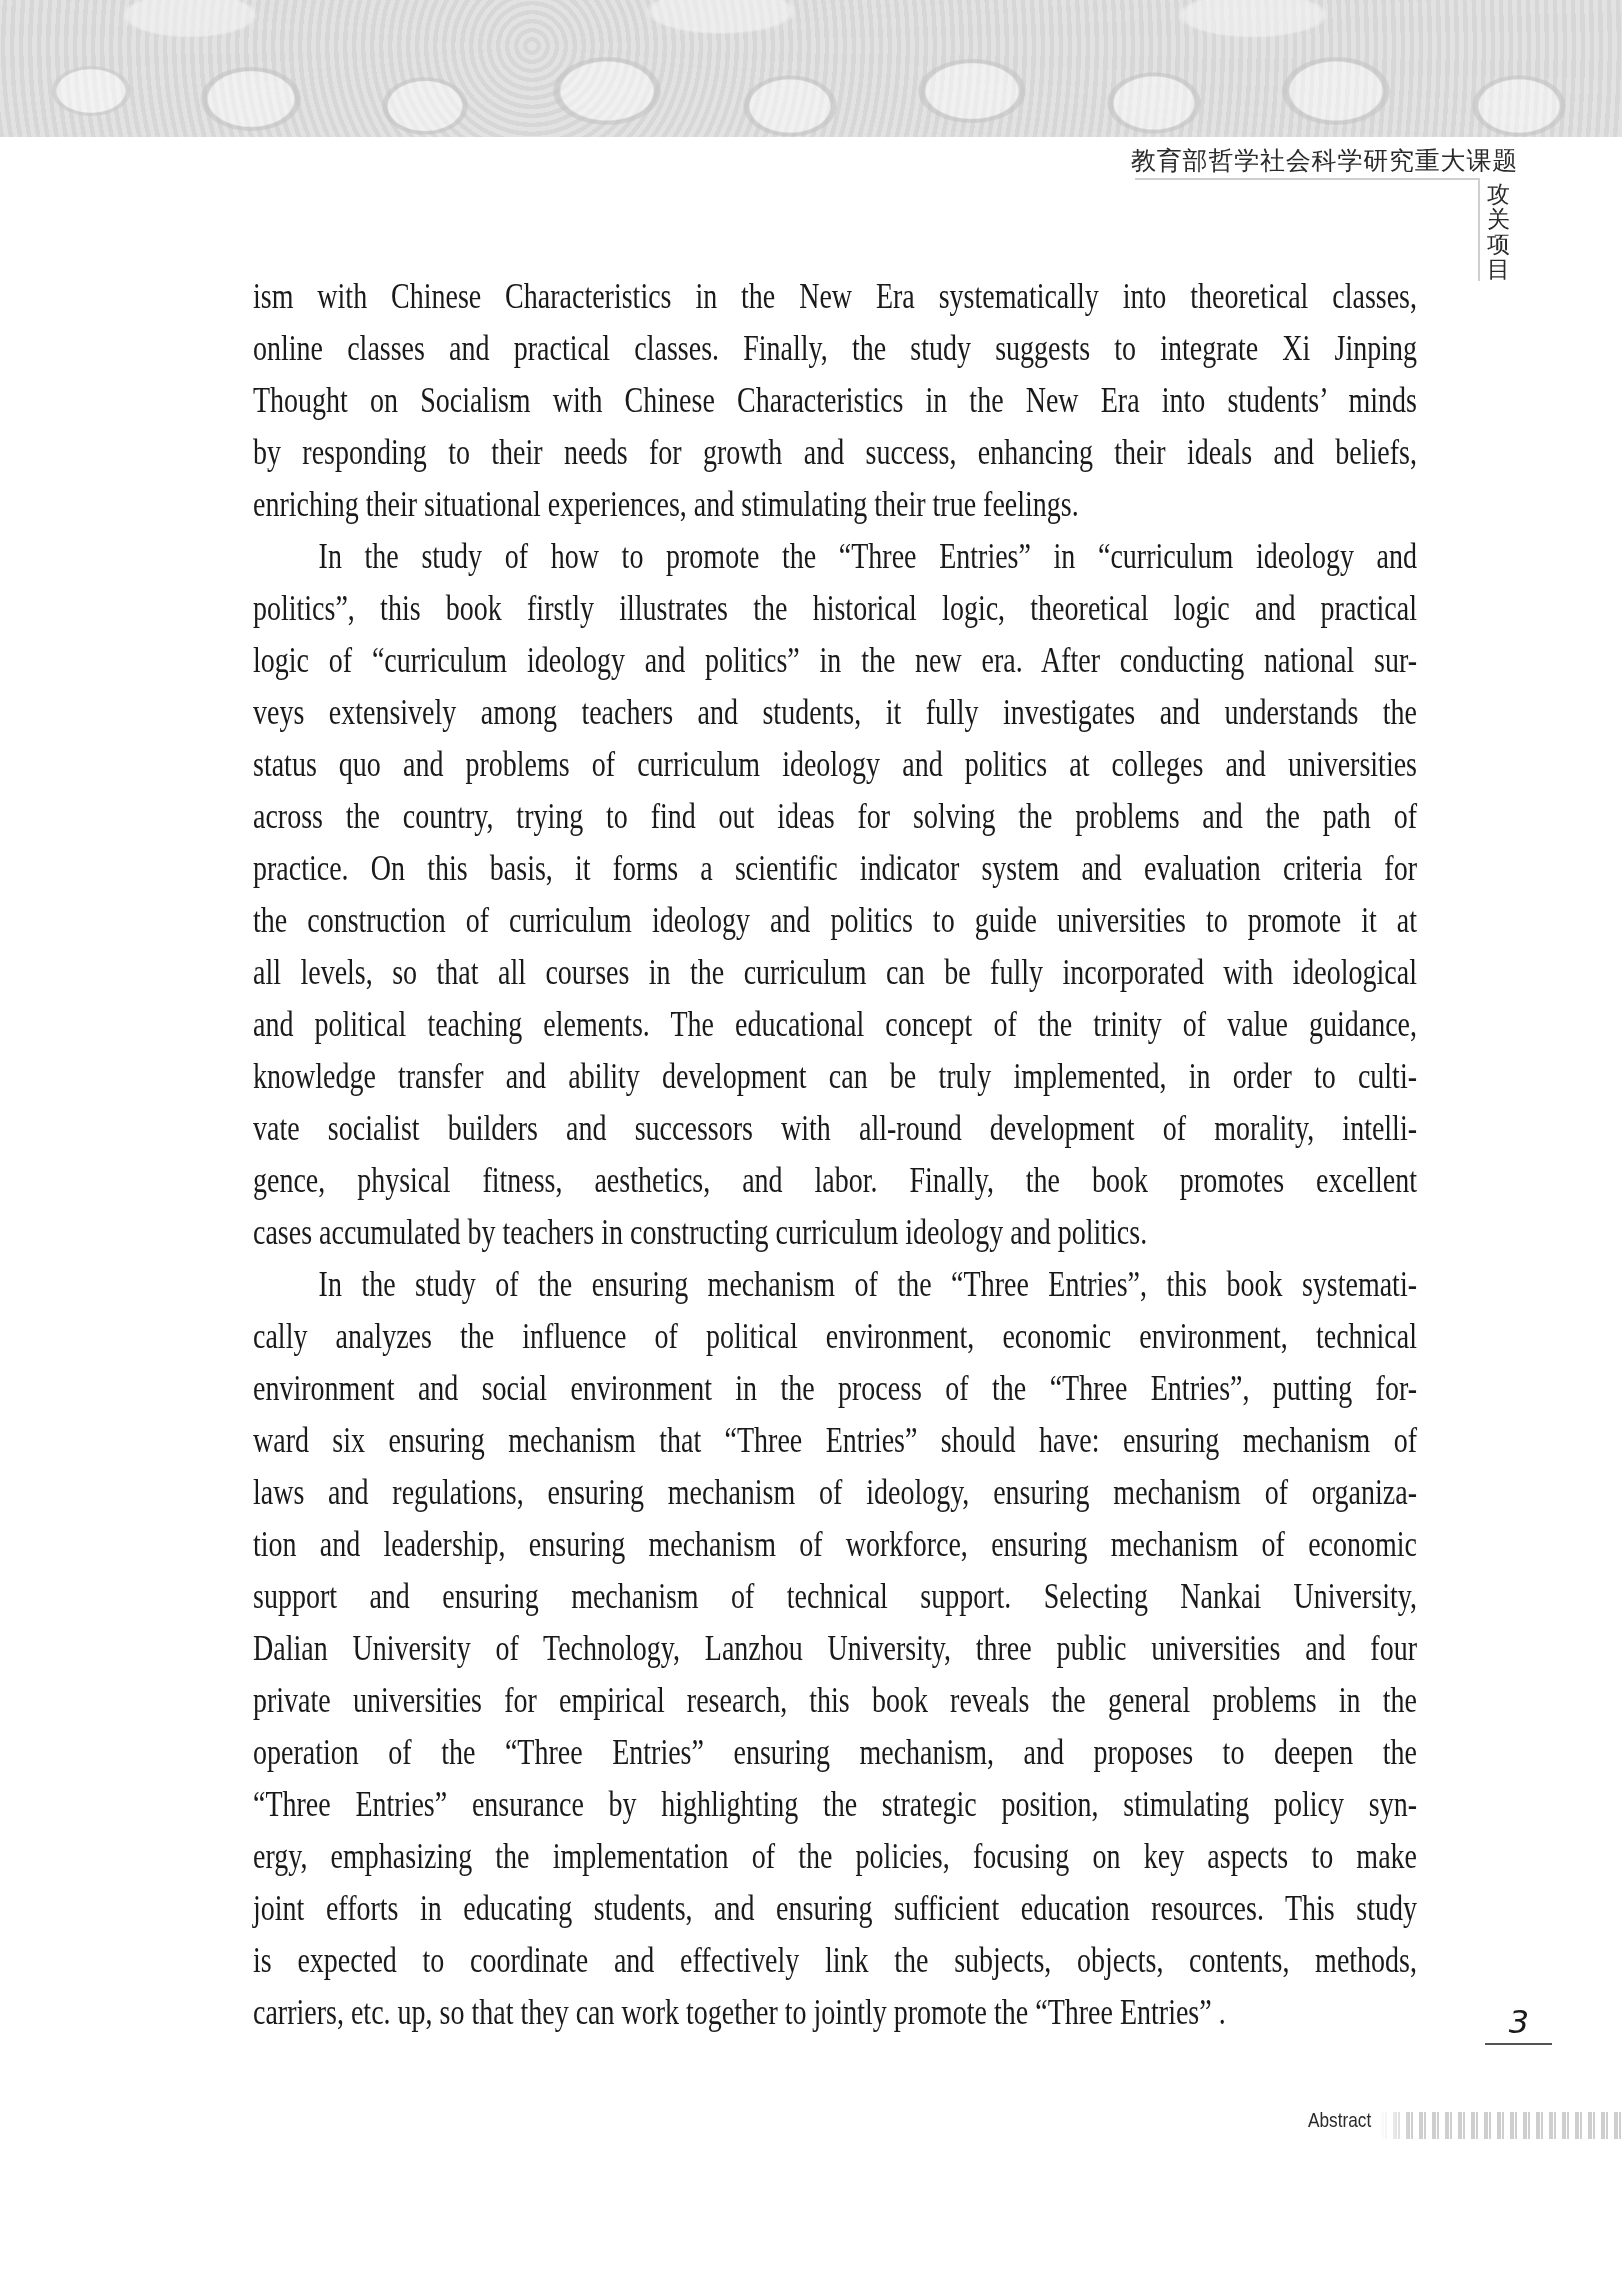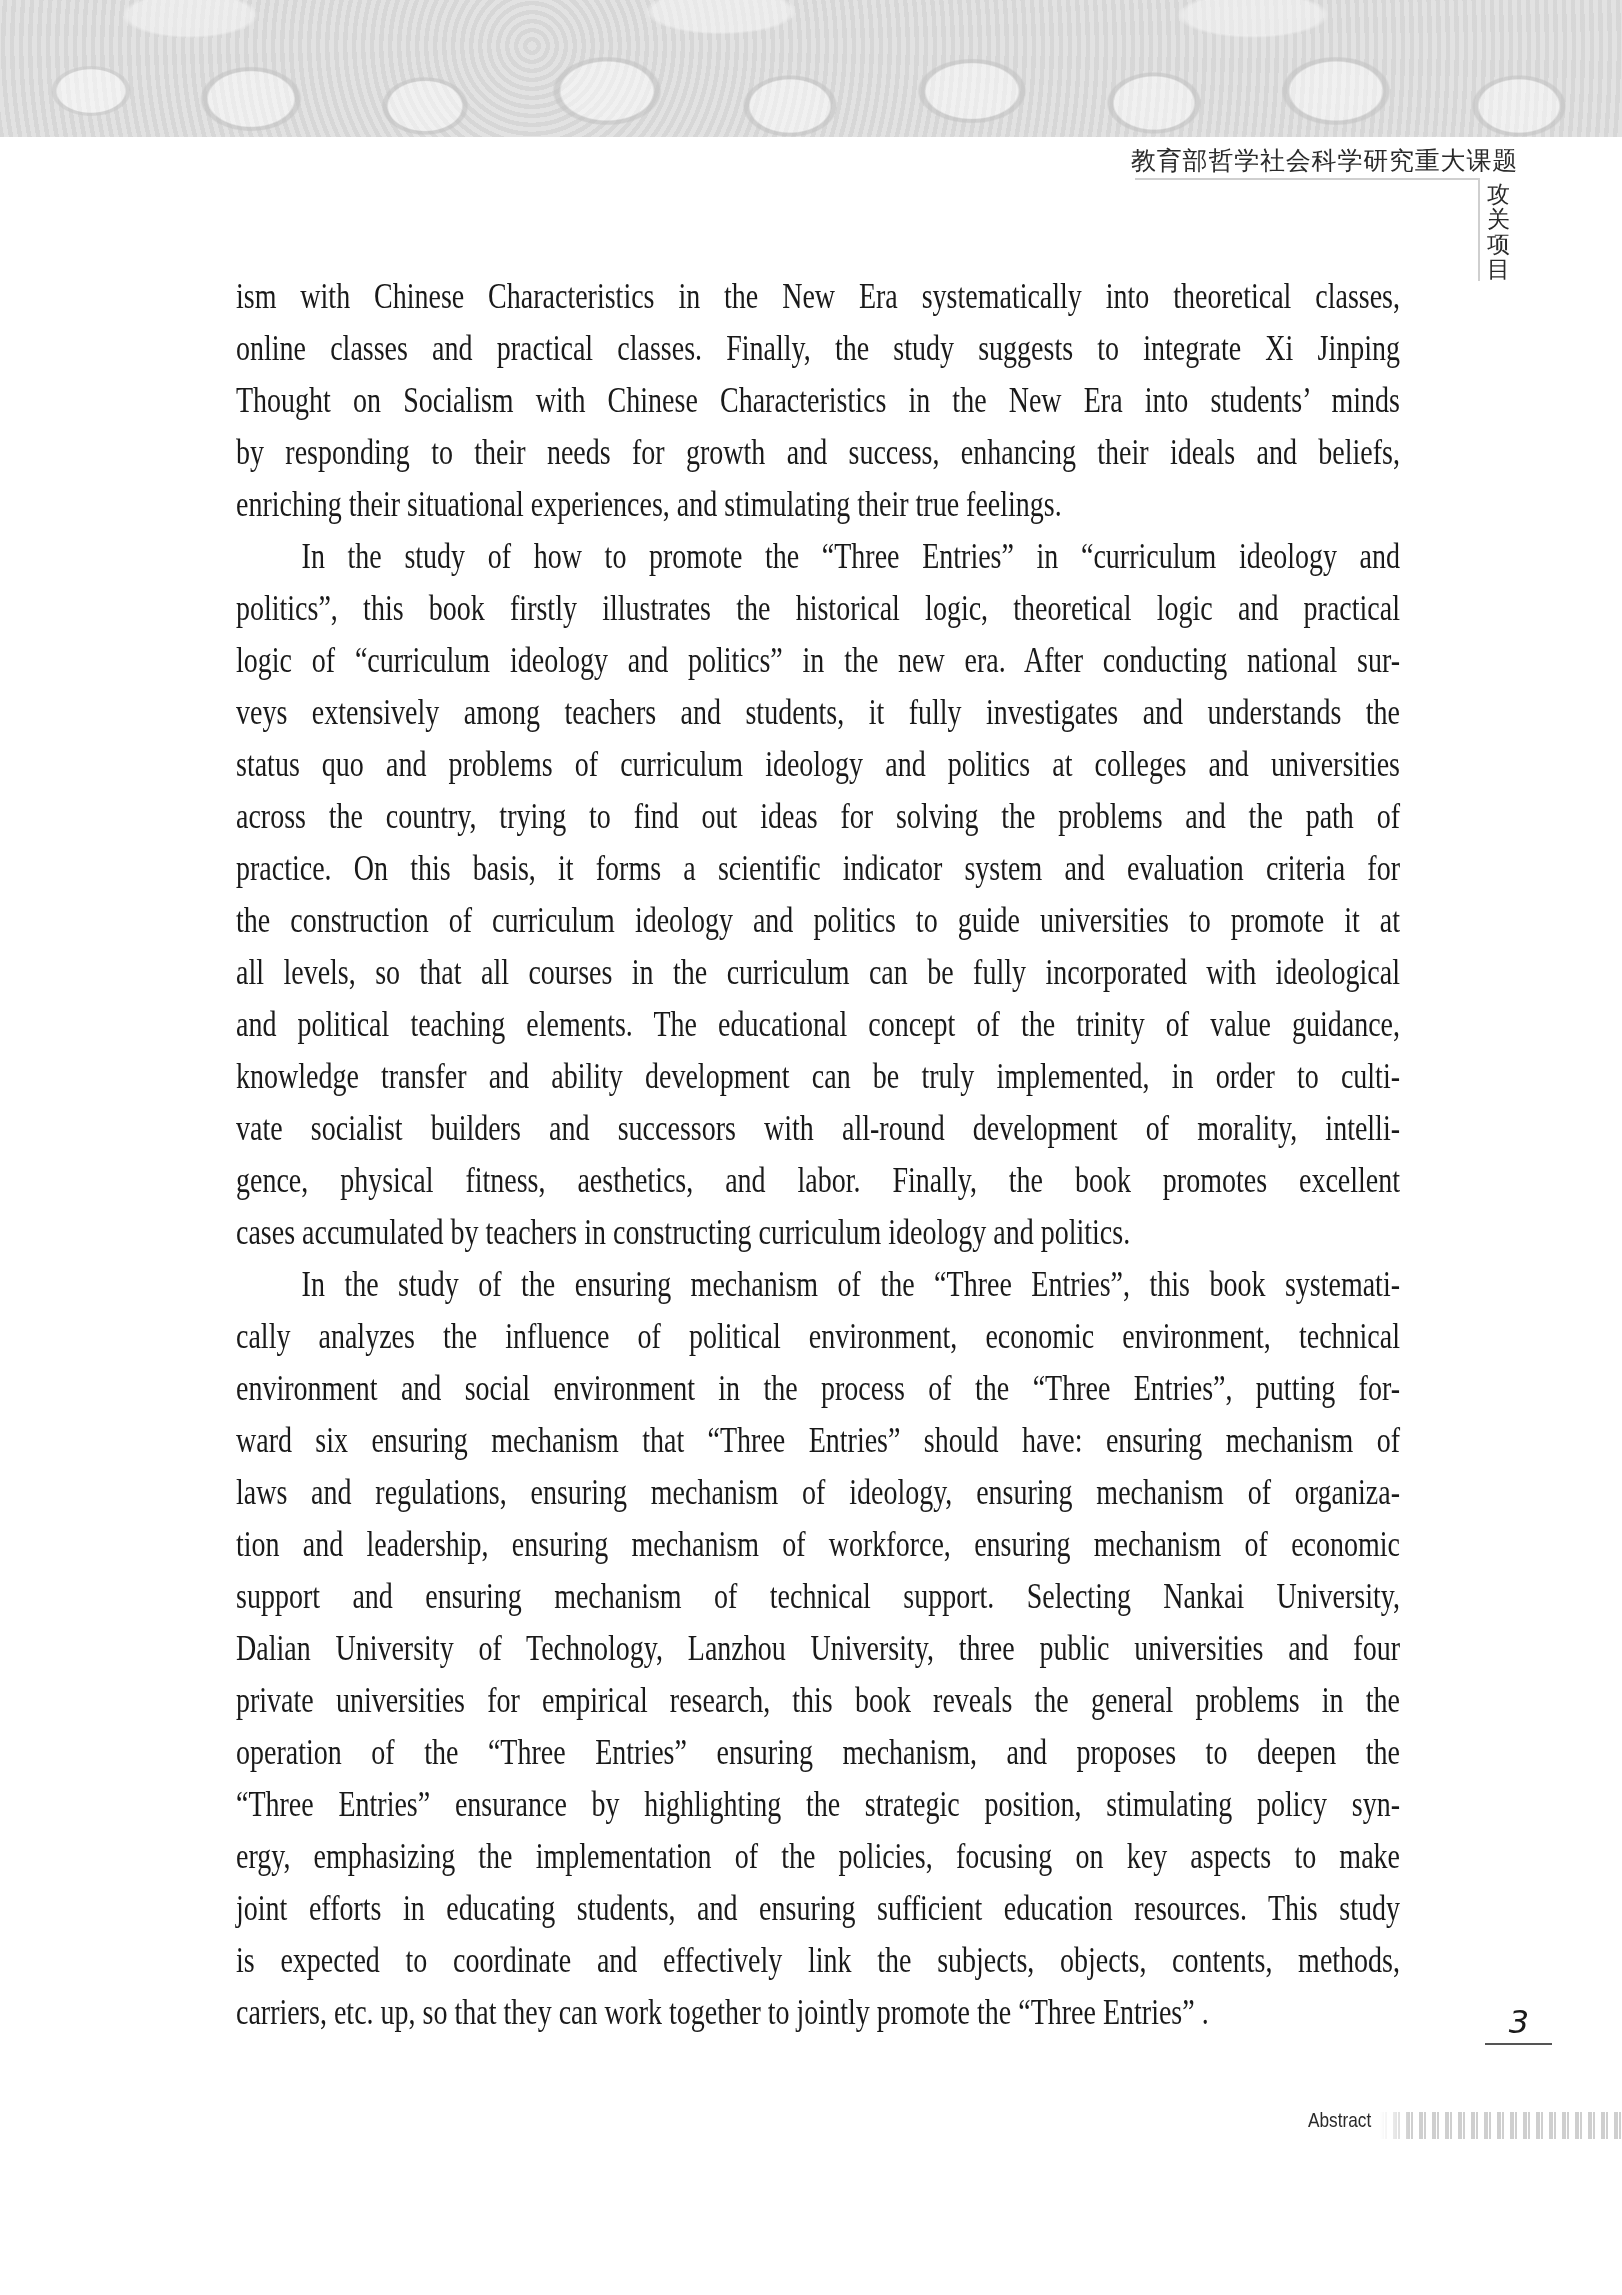--- a/index.html
+++ b/index.html
@@ -34,21 +34,21 @@
   }
   .rule-h { position: absolute; left: 1135px; top: 178px; width: 344px; height: 1.5px; background: #cfcfcf; }
   .rule-v { position: absolute; left: 1478px; top: 178px; width: 1.5px; height: 103px; background: #cfcfcf; }
   .series-vertical {
     position: absolute; left: 1485px; top: 182px; width: 27px;
     font-family: "DejaVu Sans", sans-serif; font-size: 23px; line-height: 25px;
     color: #2a2a2a; text-align: center;
   }
   .series-vertical span { display: block; }
 
-  .body-text { position: absolute; left: 236px; top: 279px; width: 1164px; }
+  .body-text { position: absolute; left: 253px; top: 279px; width: 1164px; }
   .line {
     height: 52px; line-height: 36px; width: 1455px;
     transform: scaleX(0.8); transform-origin: left top;
     font-size: 35px; text-align: justify; text-align-last: justify; white-space: nowrap;
   }
   .line.last { text-align-last: left; }
   .line.indent { padding-left: 82px; box-sizing: border-box; }
   .line span.t { display: block; white-space: normal; text-align: justify; text-align-last: justify; }
   .line.last span.t { text-align-last: left; }
 

